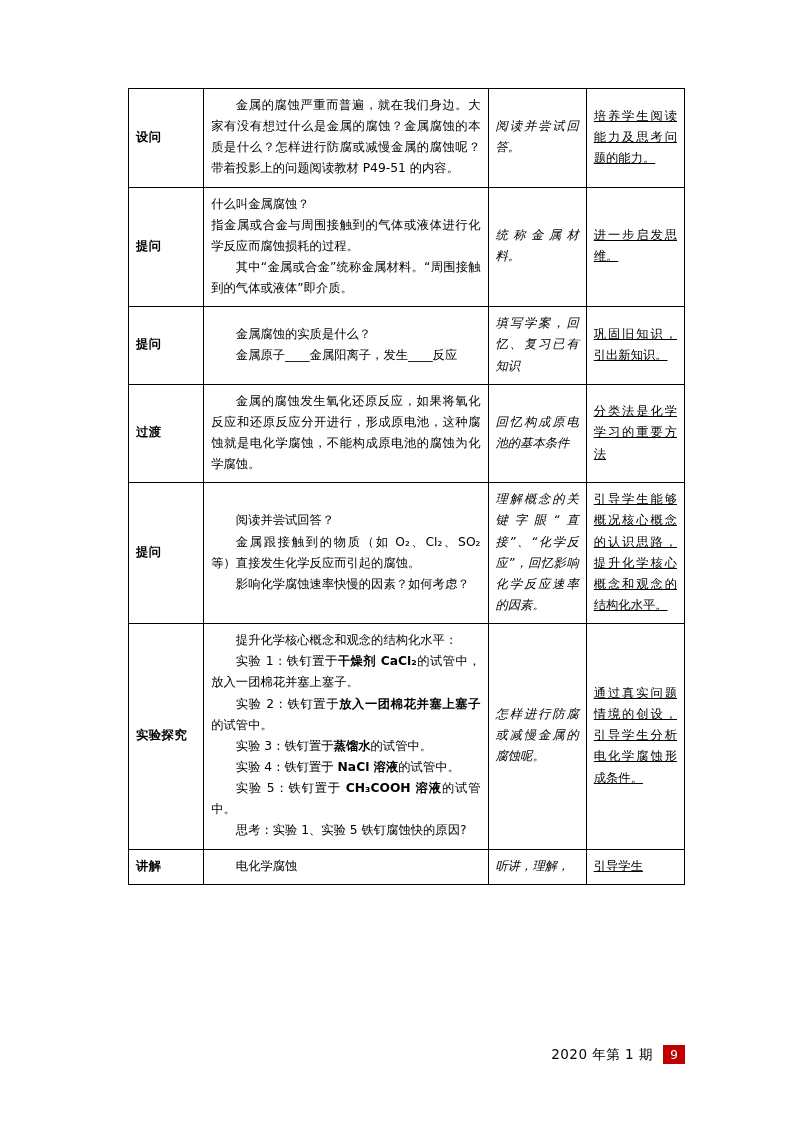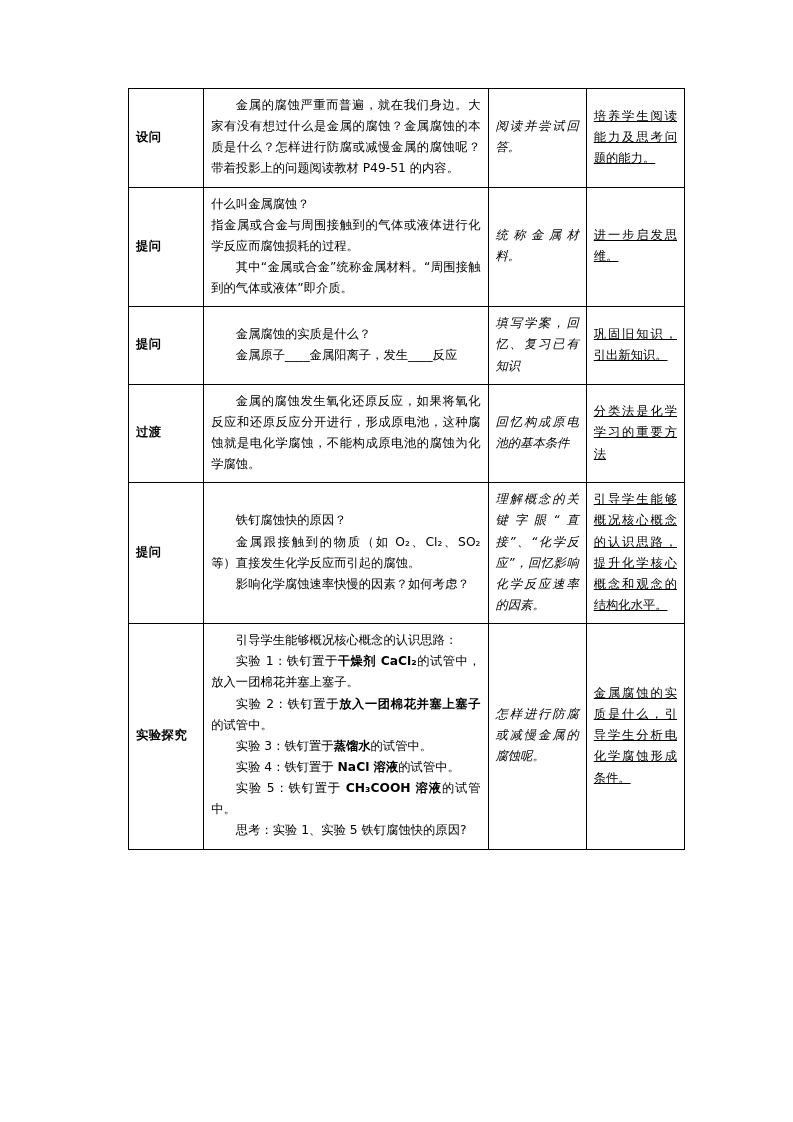--- a/index.html
+++ b/index.html
@@ -158,49 +158,65 @@
           <p>回忆构成原电池的基本条件</p>
         </td>
         <td class="intent">
           <p>分类法是化学学习的重要方法</p>
         </td>
       </tr>
 
       <tr>
         <td class="stage">提问</td>
         <td class="content">
-          <p class="p">铁钉腐蚀快的原因？</p>
+          <p class="p">阅读并尝试回答？</p>
           <p class="p">金属跟接触到的物质（如 O₂、Cl₂、SO₂ 等）直接发生化学反应而引起的腐蚀。</p>
           <p class="p">影响化学腐蚀速率快慢的因素？如何考虑？</p>
         </td>
         <td class="student">
           <p>理解概念的关键字眼“直接”、“化学反应”，回忆影响化学反应速率的因素。</p>
         </td>
         <td class="intent">
           <p>引导学生能够概况核心概念的认识思路，提升化学核心概念和观念的结构化水平。</p>
         </td>
       </tr>
 
       <tr>
         <td class="stage">实验探究</td>
         <td class="content">
-          <p class="p">引导学生能够概况核心概念的认识思路：</p>
+          <p class="p">提升化学核心概念和观念的结构化水平：</p>
           <p class="p">实验 1：铁钉置于<b class="b">干燥剂 CaCl₂</b>的试管中，放入一团棉花并塞上塞子。</p>
           <p class="p">实验 2：铁钉置于<b class="b">放入一团棉花并塞上塞子</b>的试管中。</p>
           <p class="p">实验 3：铁钉置于<b class="b">蒸馏水</b>的试管中。</p>
           <p class="p">实验 4：铁钉置于 <b class="b">NaCl 溶液</b>的试管中。</p>
           <p class="p">实验 5：铁钉置于 <b class="b">CH₃COOH 溶液</b>的试管中。</p>
           <p class="p">思考：实验 1、实验 5 铁钉腐蚀快的原因?</p>
         </td>
         <td class="student">
           <p>怎样进行防腐或减慢金属的腐蚀呢。</p>
         </td>
         <td class="intent">
-          <p>金属腐蚀的实质是什么，引导学生分析电化学腐蚀形成条件。</p>
-        </td>
-      </tr>
-
+          <p>通过真实问题情境的创设，引导学生分析电化学腐蚀形成条件。</p>
+        </td>
+      </tr>
+
+      <tr>
+        <td class="stage">讲解</td>
+        <td class="content">
+          <p class="p">电化学腐蚀</p>
+        </td>
+        <td class="student">
+          <p>听讲，理解，</p>
+        </td>
+        <td class="intent">
+          <p>引导学生</p>
+        </td>
+      </tr>
 
     </tbody>
   </table>
 
+  <div class="footer">
+    <span class="footer-text">2020 年第 1 期</span>
+    <span class="page-badge">9</span>
+  </div>
 
 </div>
 
 </body></html>

